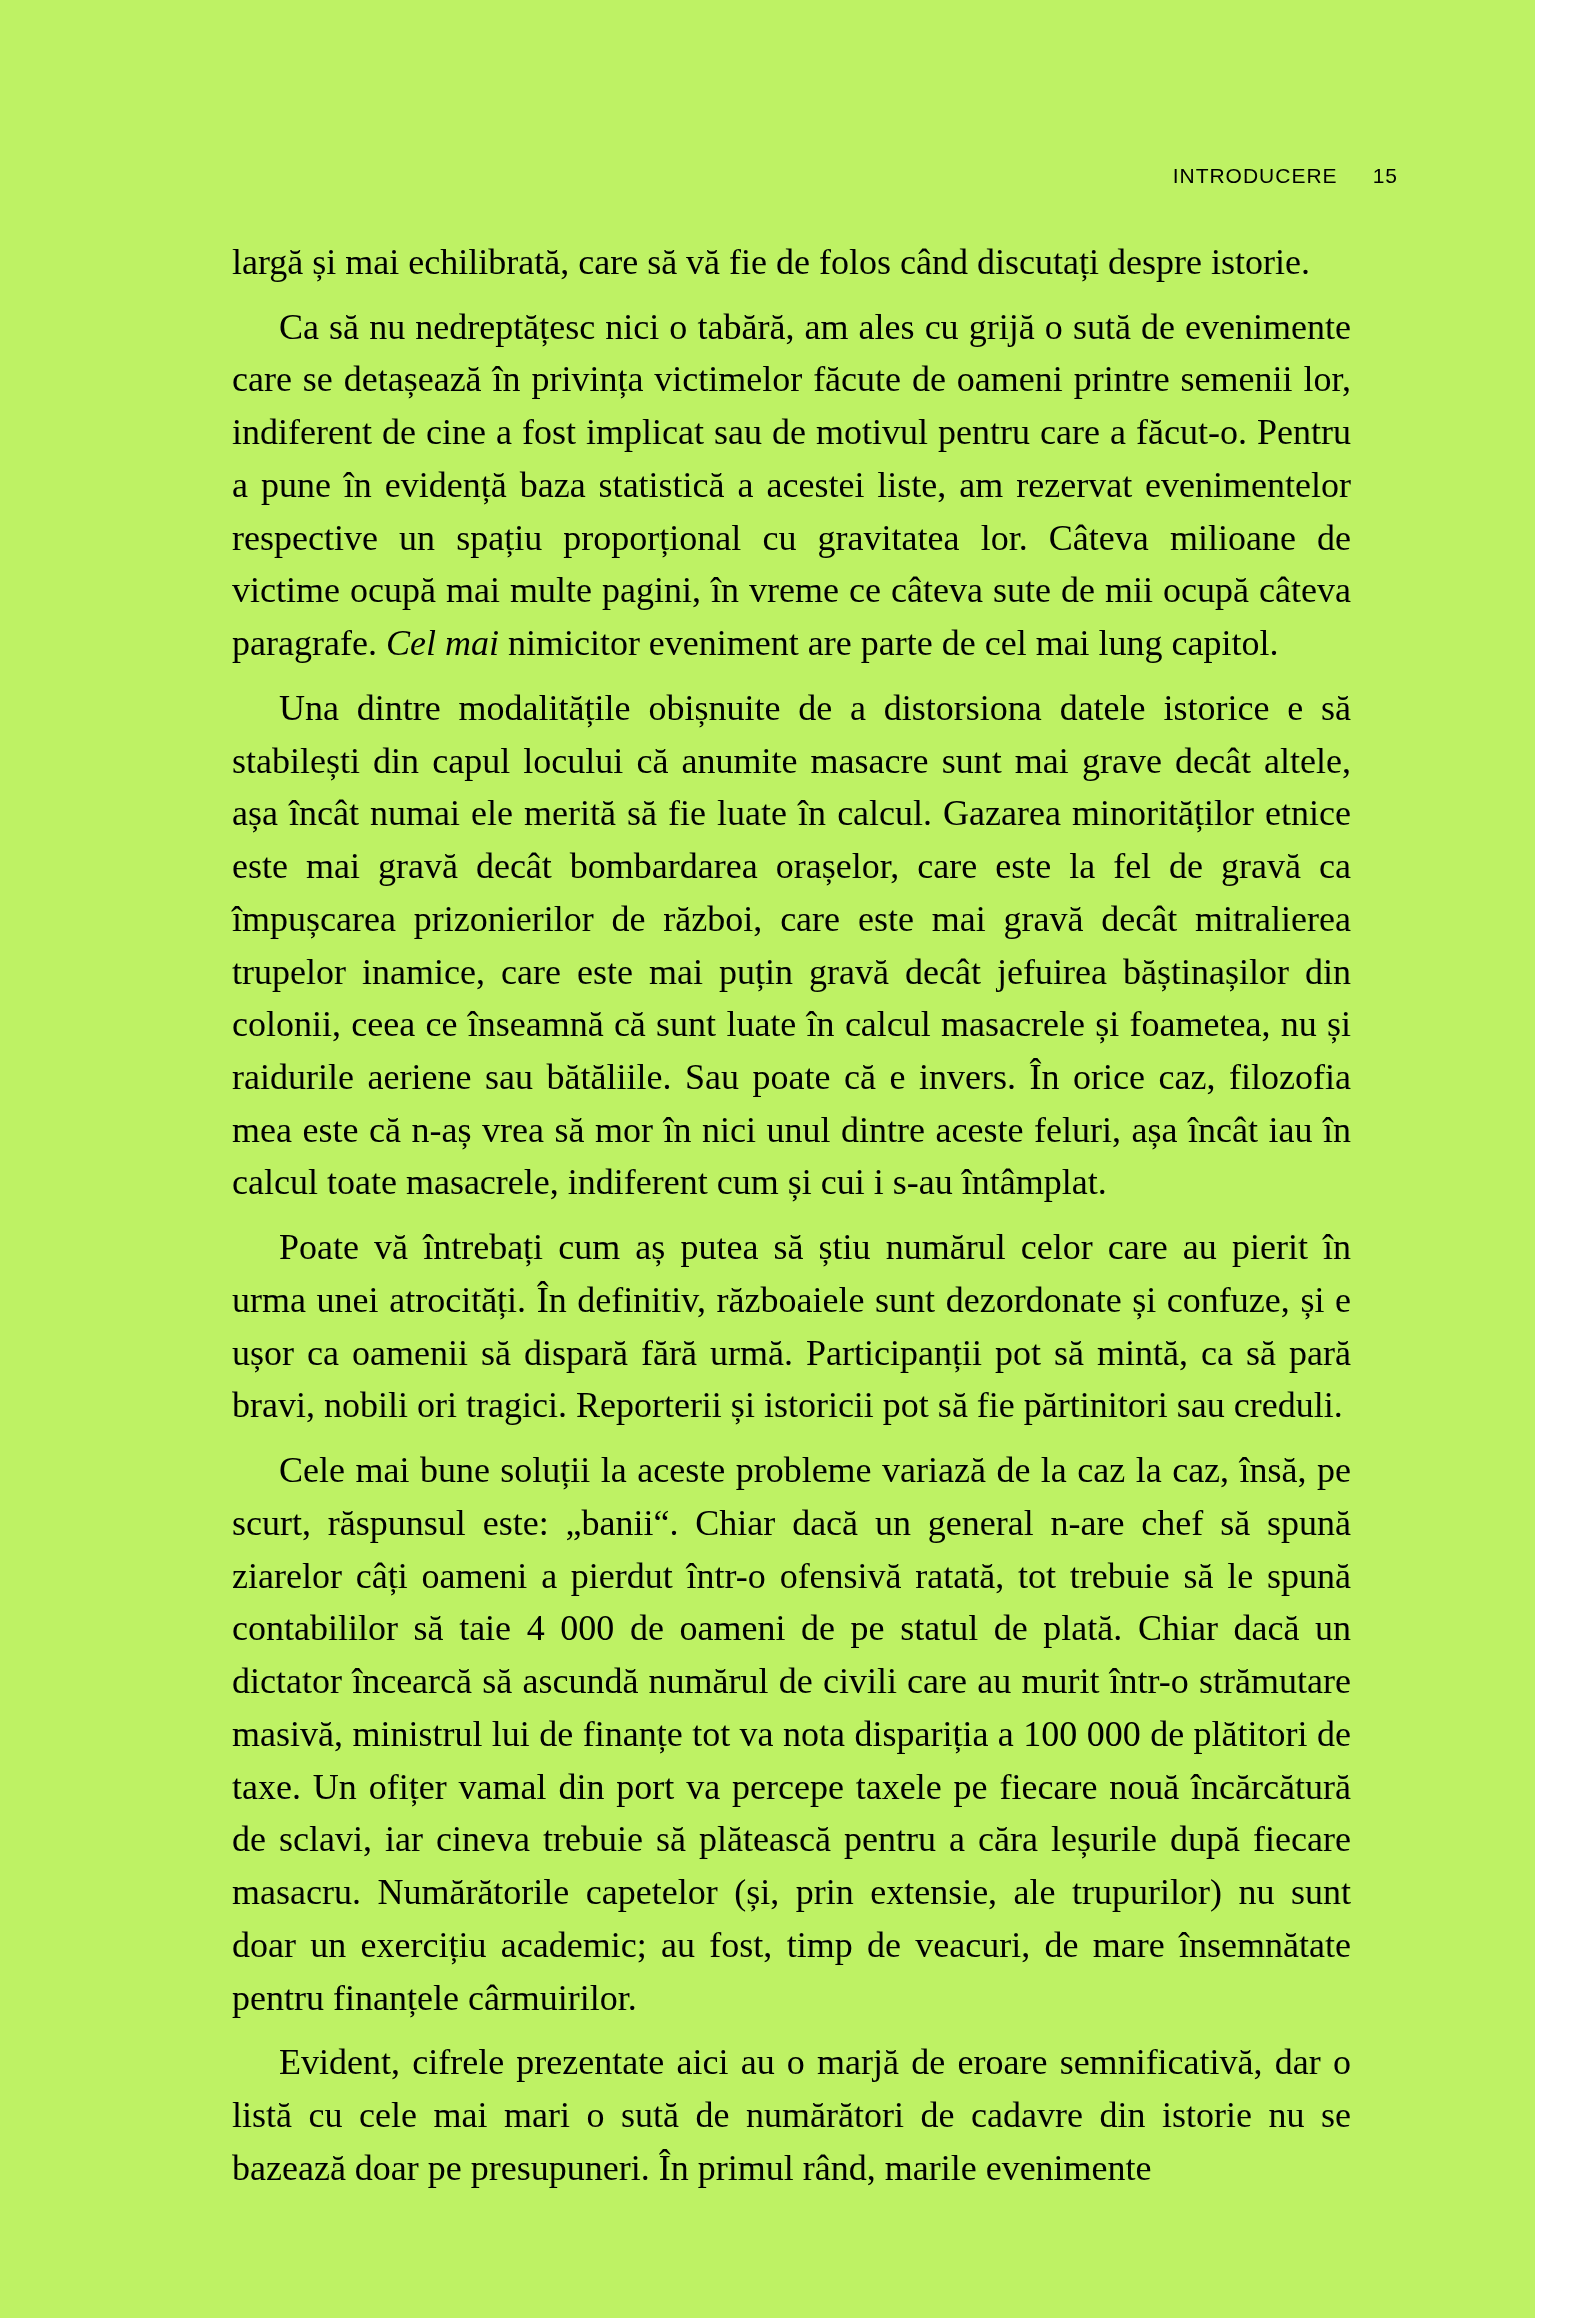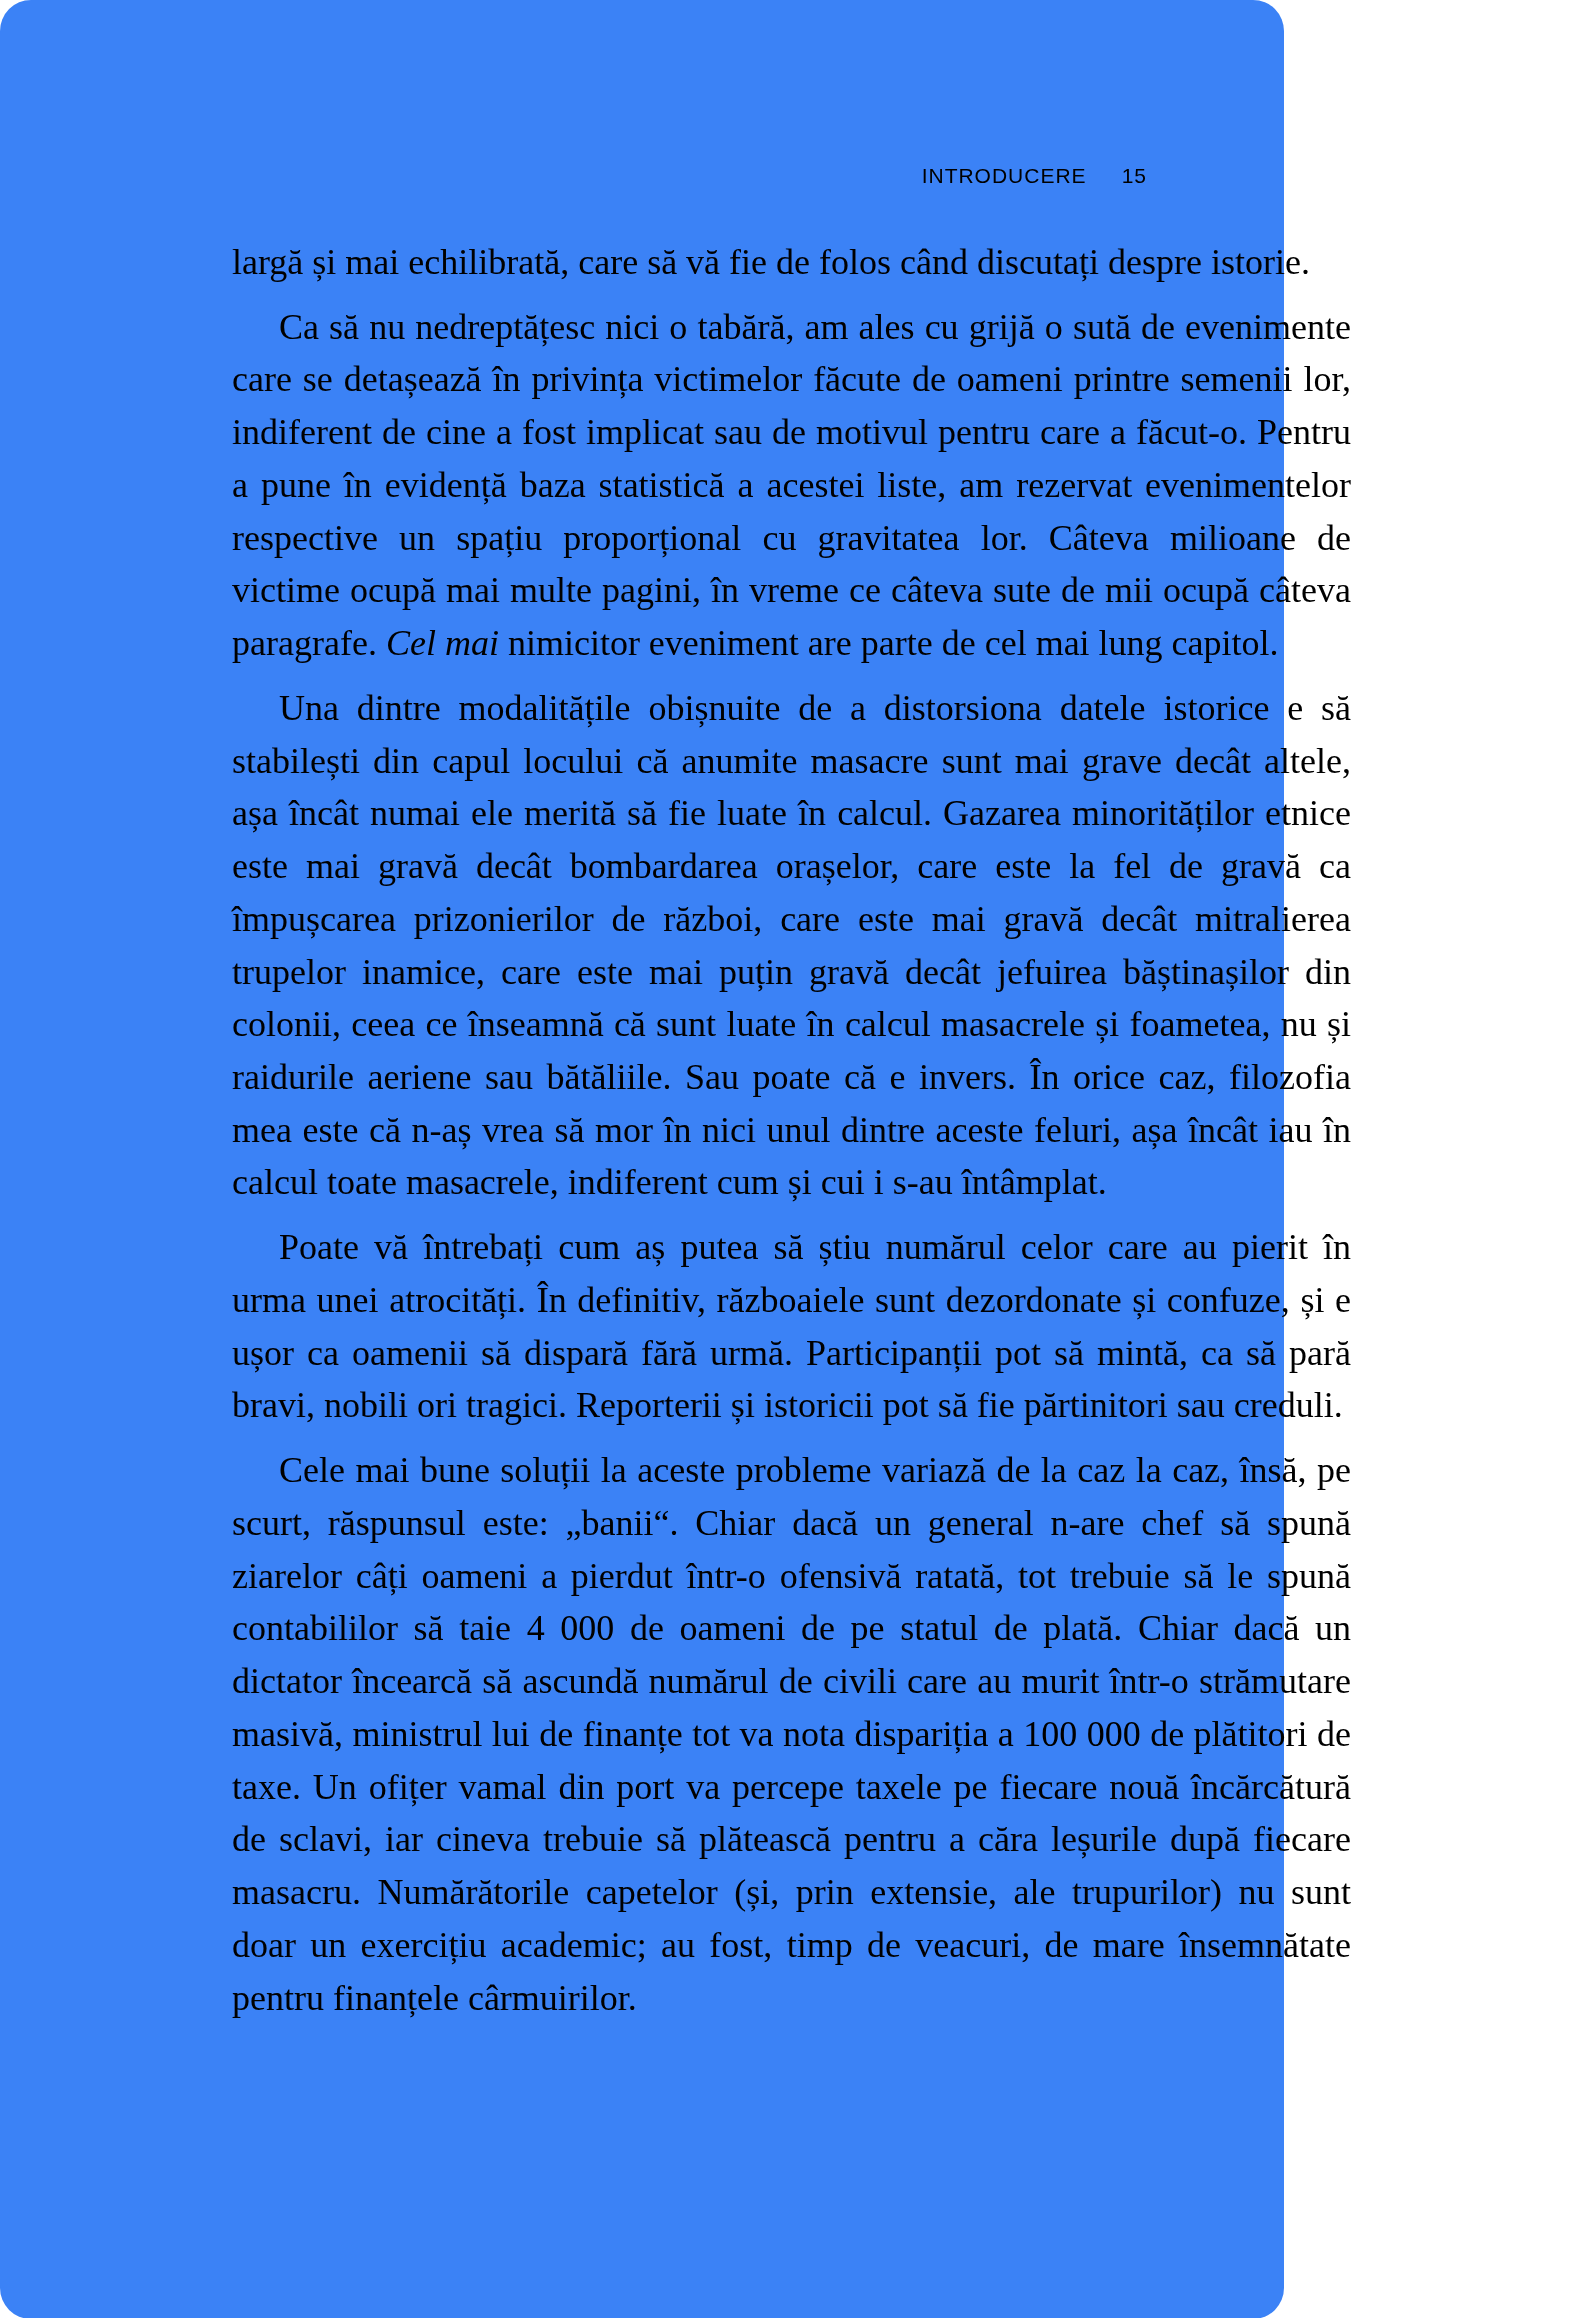--- a/index.html
+++ b/index.html
@@ -2,27 +2,26 @@
 <html style="font-size:13.4px"><head>
 <meta charset="utf-8">
 <style>
   html, body {
     margin: 0;
     padding: 0;
     background: #ffffff;
   }
   .page {
     position: relative;
-    width: 1284px;
+    width: 1535px;
     height: 2319px;
-    background: #3b82f6;
+    background: #bef264;
     font-family: "Liberation Serif", serif;
     color: #000000;
     box-sizing: border-box;
-    border-radius: 31px;
   }
   .header {
     position: absolute;
     top: 164px;
     left: 0;
     right: 137px;
     text-align: right;
     font-family: "Liberation Sans", sans-serif;
     font-size: 21px;
     letter-spacing: 1px;
@@ -65,16 +64,17 @@
   <div class="header">
     <span class="running-title">INTRODUCERE</span><span class="page-number">15</span>
   </div>
 
   <div class="body-text">
     <p>largă și mai echilibrată, care să vă fie de folos când discutați despre istorie.</p>
     <p class="indent"><span>Ca să nu nedreptățesc nici o tabără, am ales cu grijă o sută de evenimente care se detașează în privința victimelor făcute de oameni printre semenii lor, indiferent de cine a fost implicat sau de motivul pentru care a făcut-o. Pentru a pune în evidență baza statistică a acestei liste, am rezervat evenimentelor respective un spațiu proporțional cu gravitatea lor. Câteva milioane de victime ocupă mai multe pagini, în vreme ce câteva sute de mii ocupă câteva paragrafe. </span><em>Cel mai</em><span> nimicitor eveniment are parte de cel mai lung capitol.</span></p>
     <p class="indent">Una dintre modalitățile obișnuite de a distorsiona datele istorice e să stabilești din capul locului că anumite masacre sunt mai grave decât altele, așa încât numai ele merită să fie luate în calcul. Gazarea minorităților etnice este mai gravă decât bombardarea orașelor, care este la fel de gravă ca împușcarea prizonierilor de război, care este mai gravă decât mitralierea trupelor inamice, care este mai puțin gravă decât jefuirea băștinașilor din colonii, ceea ce înseamnă că sunt luate în calcul masacrele și foametea, nu și raidurile aeriene sau bătăliile. Sau poate că e invers. În orice caz, filozofia mea este că n-aș vrea să mor în nici unul dintre aceste feluri, așa încât iau în calcul toate masacrele, indiferent cum și cui i s-au întâmplat.</p>
     <p class="indent">Poate vă întrebați cum aș putea să știu numărul celor care au pierit în urma unei atrocități. În definitiv, războaiele sunt dezordonate și confuze, și e ușor ca oamenii să dispară fără urmă. Participanții pot să mintă, ca să pară bravi, nobili ori tragici. Reporterii și istoricii pot să fie părtinitori sau creduli.</p>
     <p class="indent">Cele mai bune soluții la aceste probleme variază de la caz la caz, însă, pe scurt, răspunsul este: „banii“. Chiar dacă un general n-are chef să spună ziarelor câți oameni a pierdut într-o ofensivă ratată, tot trebuie să le spună contabililor să taie 4 000 de oameni de pe statul de plată. Chiar dacă un dictator încearcă să ascundă numărul de civili care au murit într-o strămutare masivă, ministrul lui de finanțe tot va nota dispariția a 100 000 de plătitori de taxe. Un ofițer vamal din port va percepe taxele pe fiecare nouă încărcătură de sclavi, iar cineva trebuie să plătească pentru a căra leșurile după fiecare masacru. Numărătorile capetelor (și, prin extensie, ale trupurilor) nu sunt doar un exercițiu academic; au fost, timp de veacuri, de mare însemnătate pentru finanțele cârmuirilor.</p>
+    <p class="indent">Evident, cifrele prezentate aici au o marjă de eroare semnificativă, dar o listă cu cele mai mari o sută de numărători de cadavre din istorie nu se bazează doar pe presupuneri. În primul rând, marile evenimente</p>
   </div>
 
 </div>
 
 
 </body></html>

